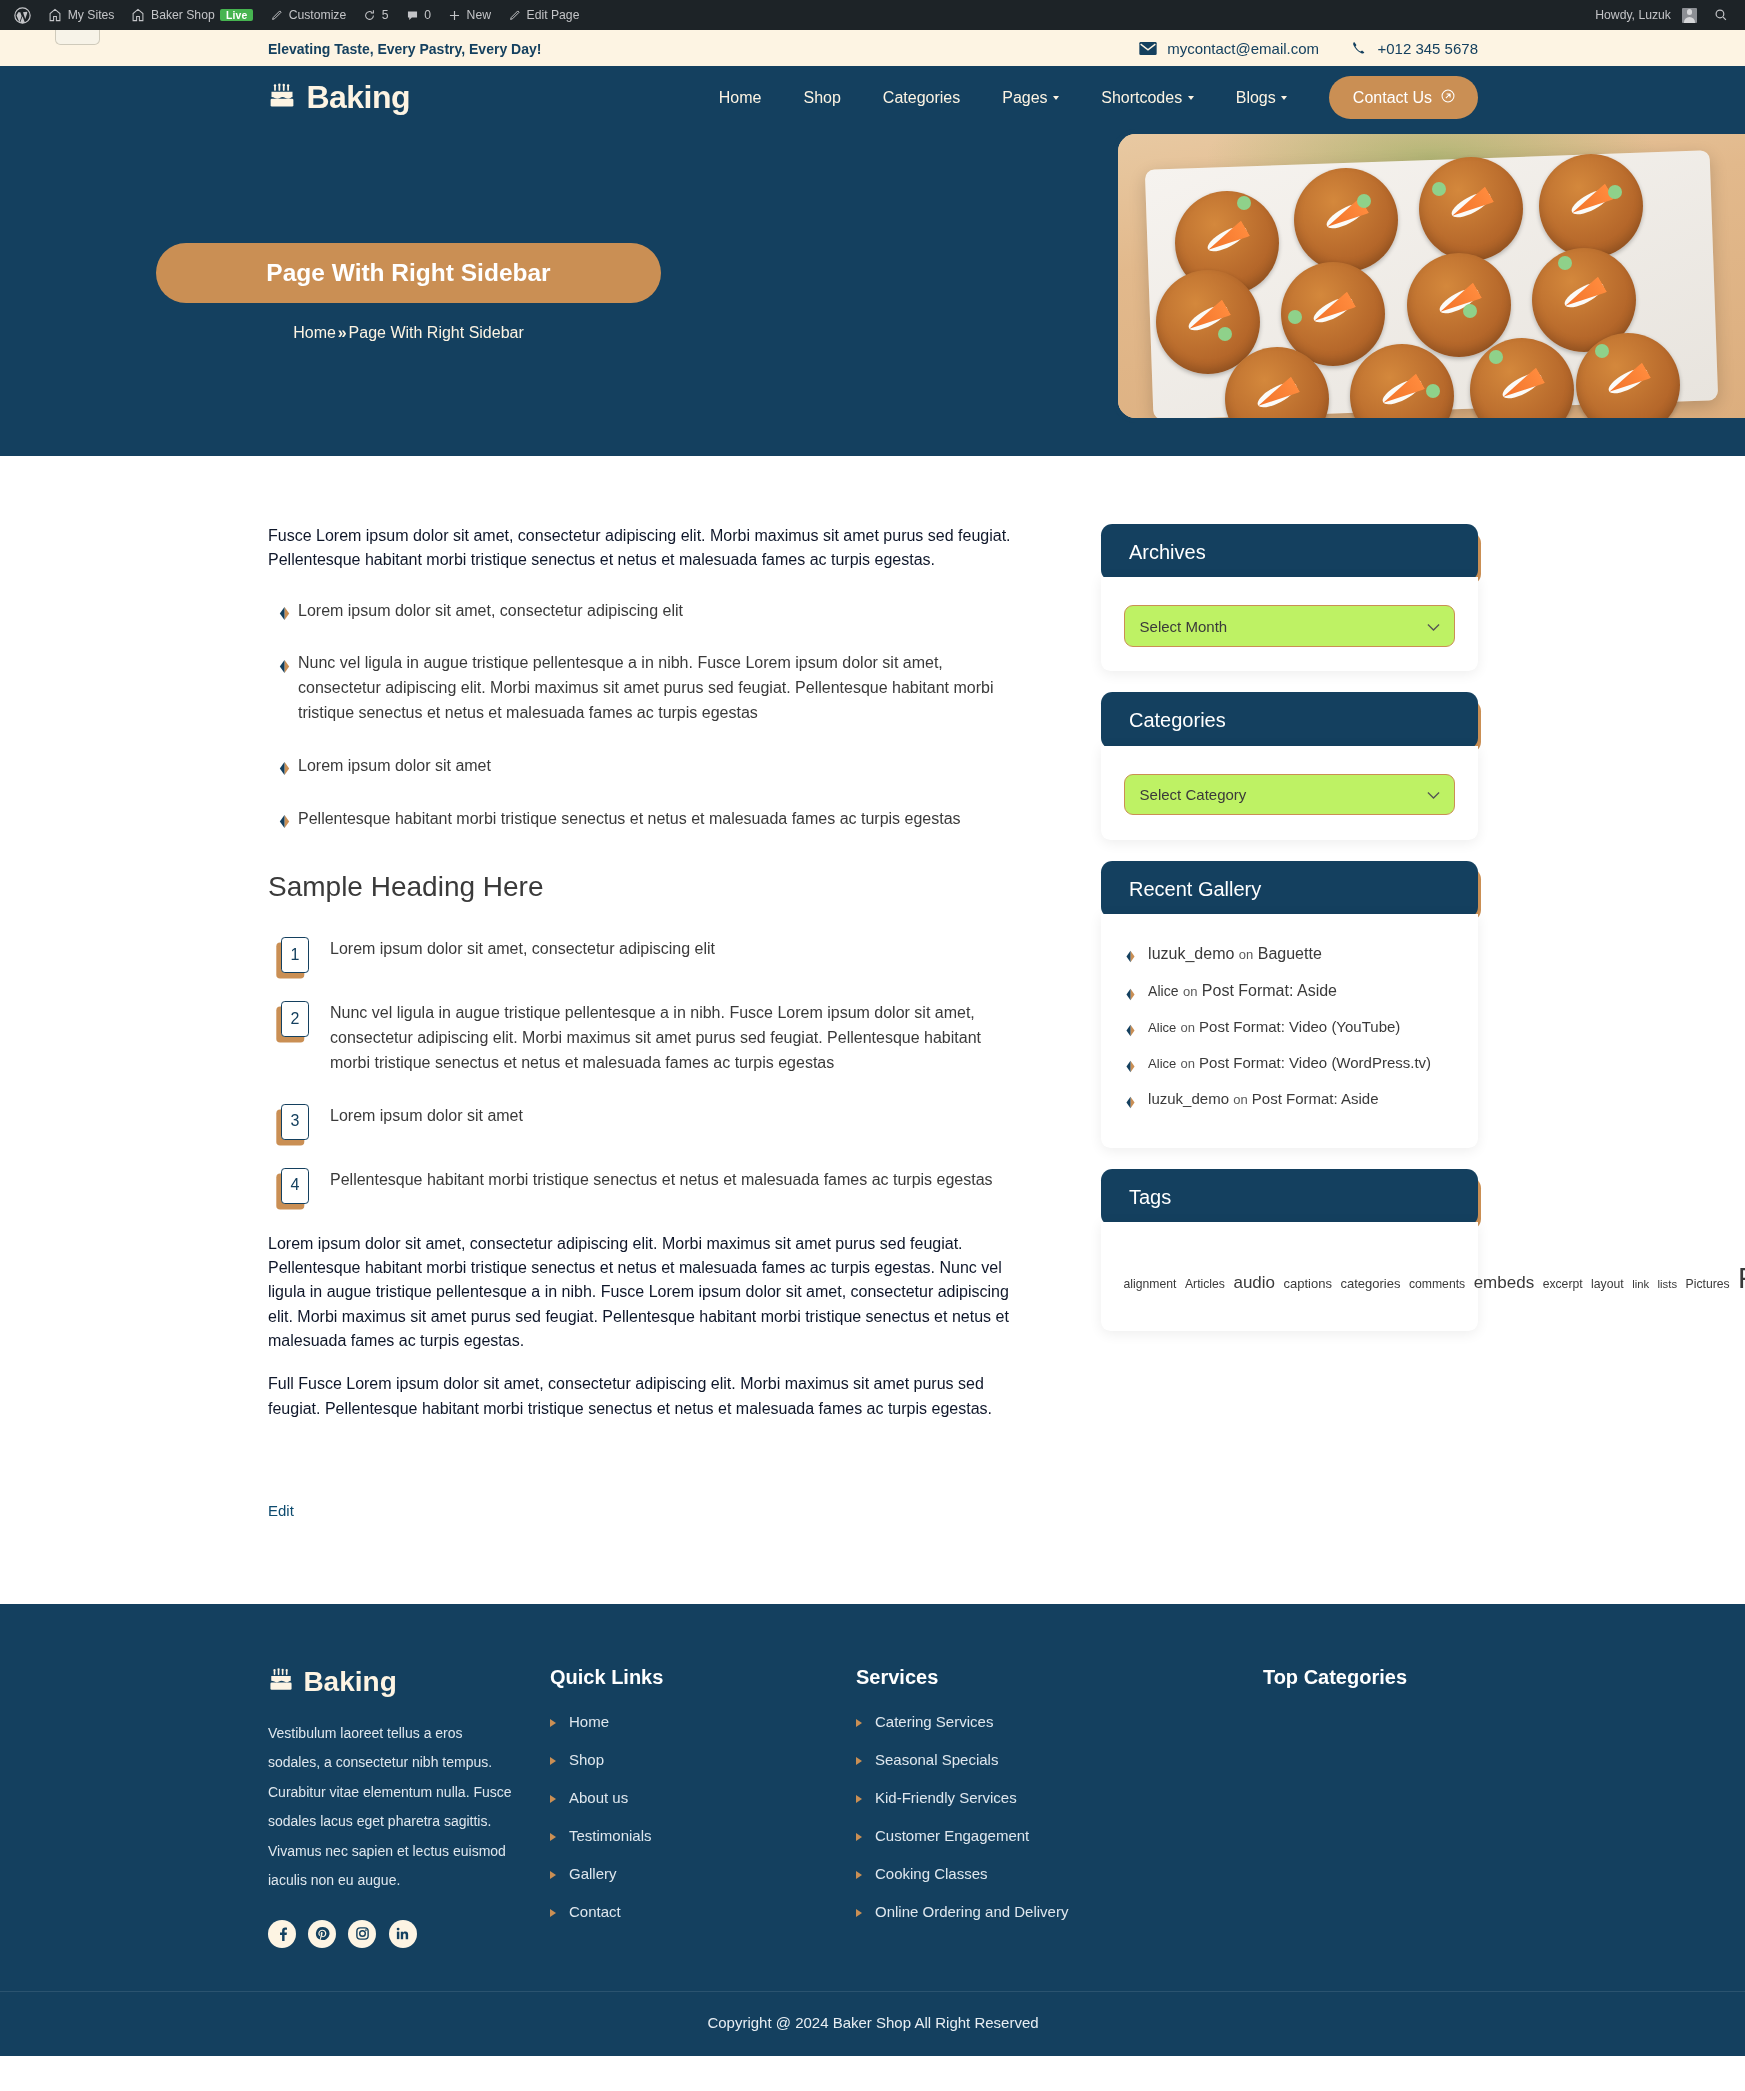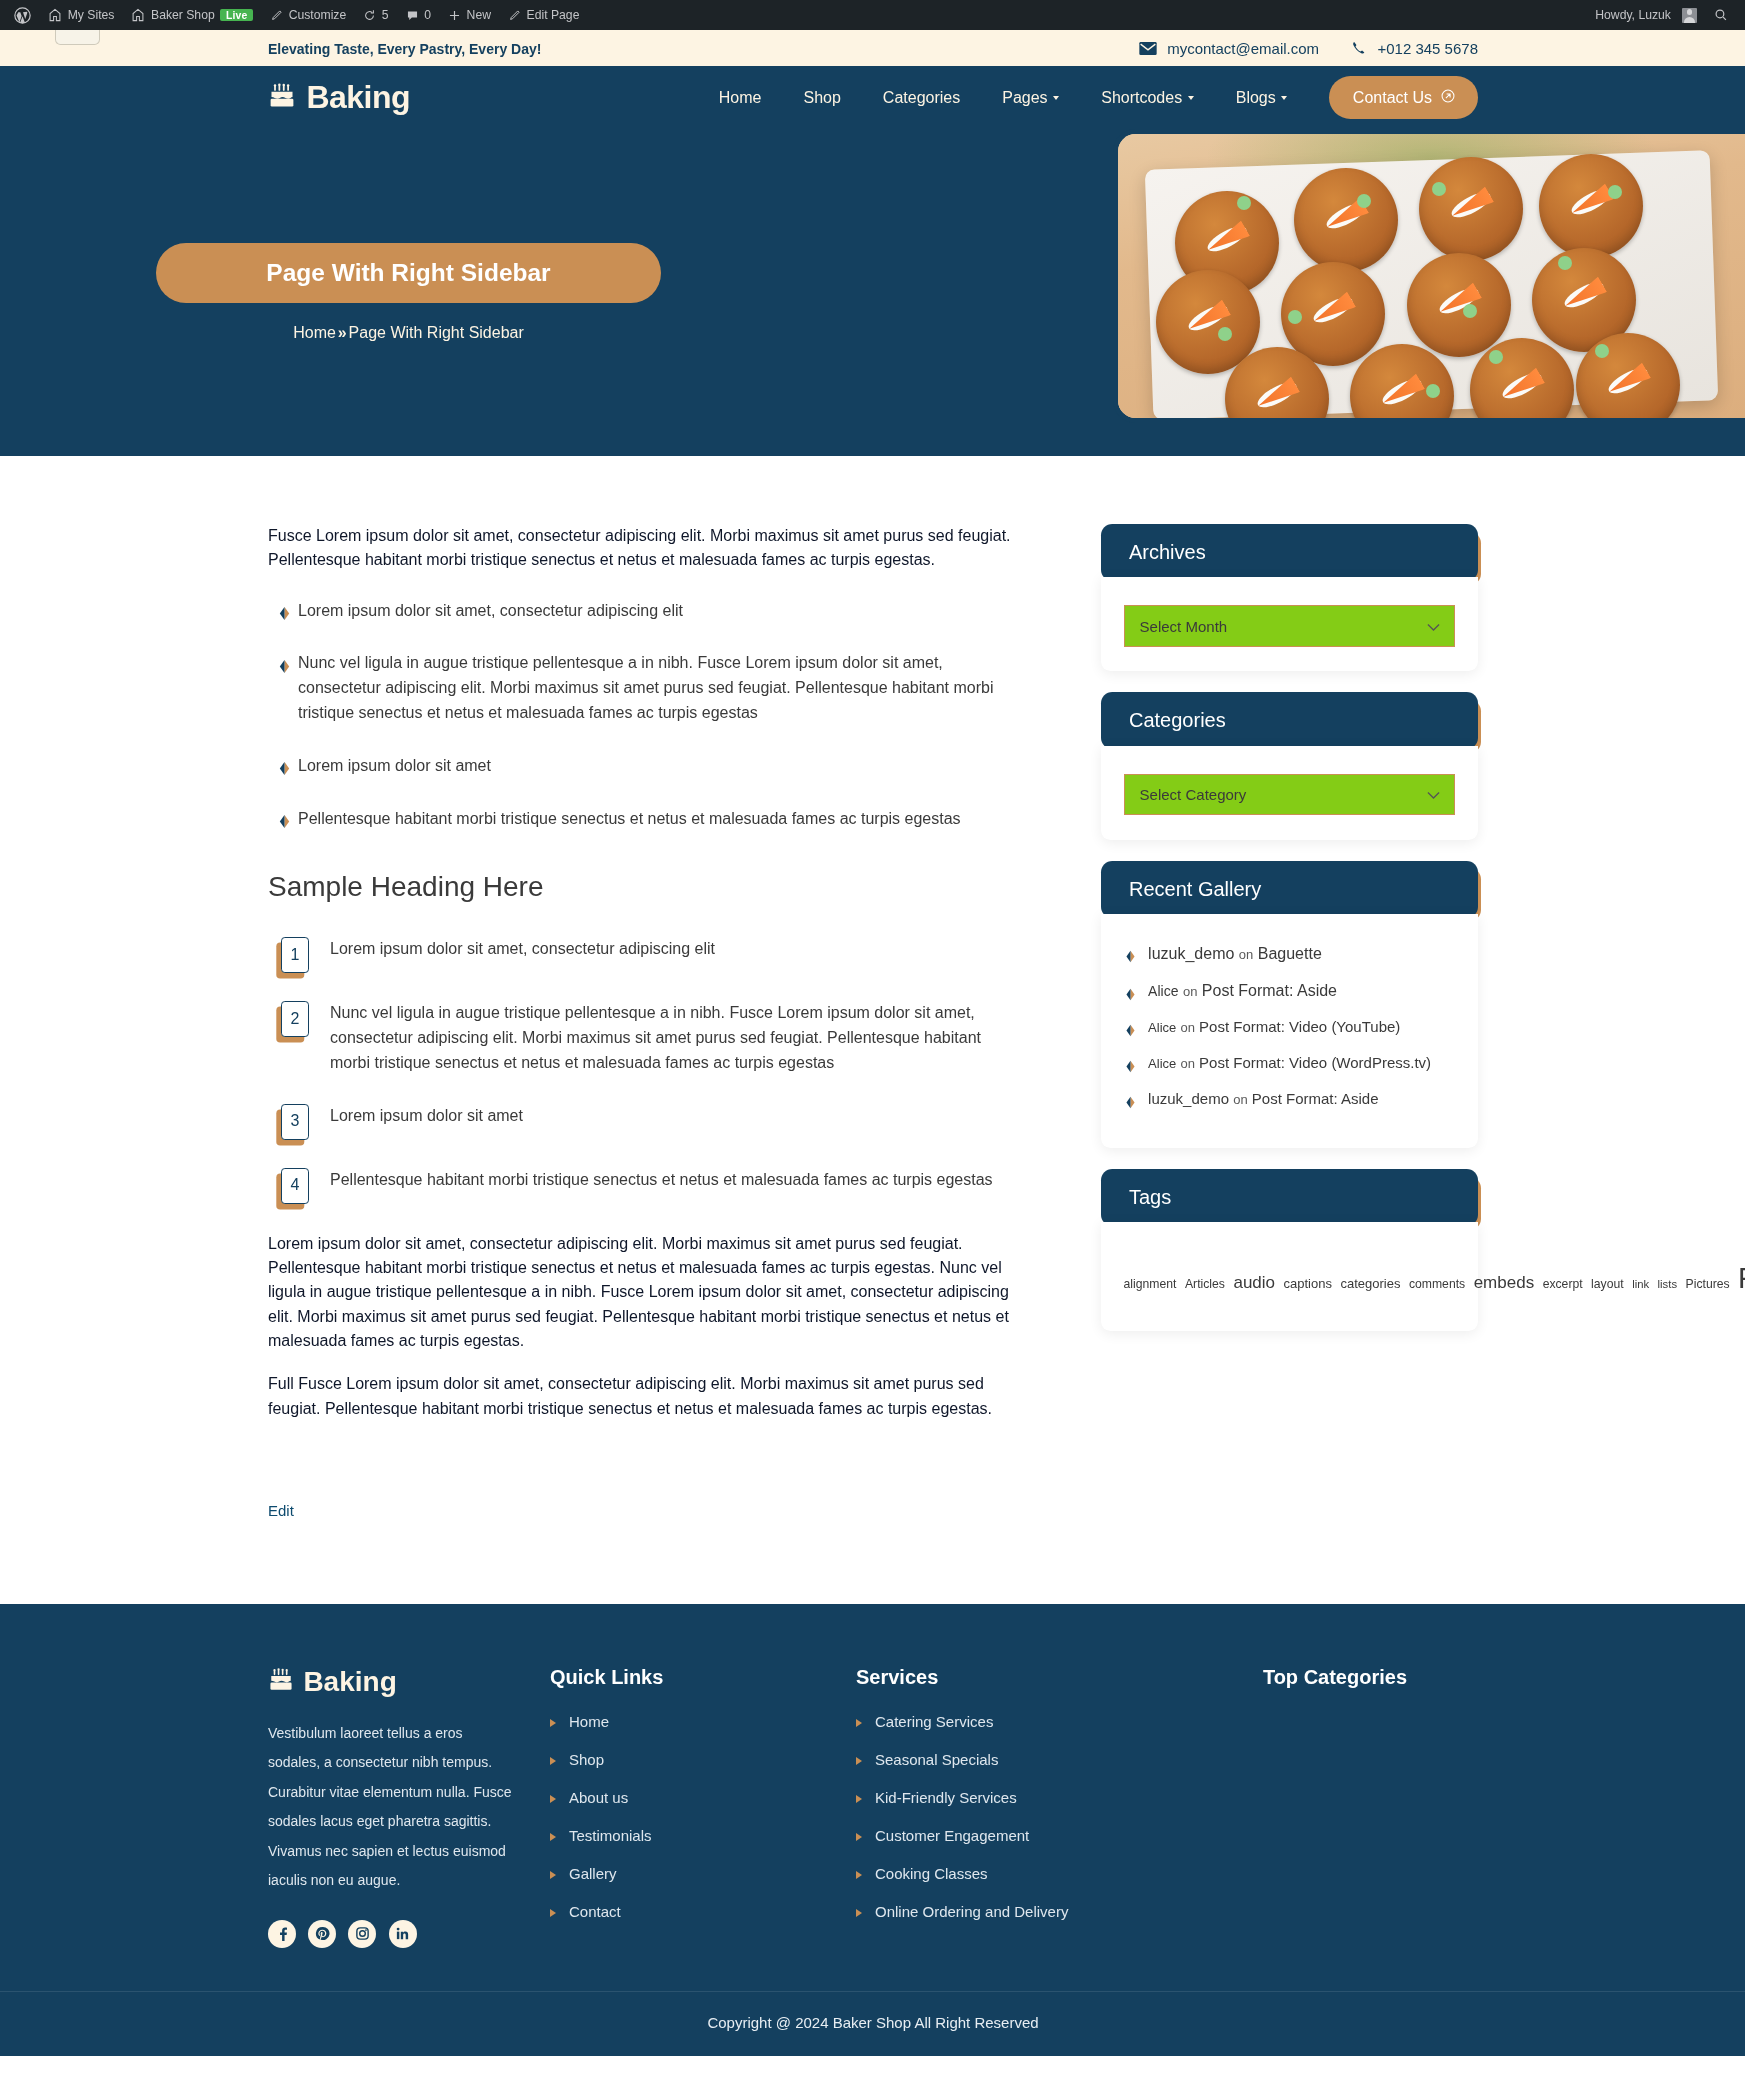--- a/index.html
+++ b/index.html
@@ -215,22 +215,22 @@
     padding: 17px 0 17px 28px; font-size: 20px;
   }
   .widget-body {
     background: #fff; border-radius: 0 0 9.4px 9.4px;
     padding: 28px 22.6px 24.5px 22.6px;
     box-shadow: 0 2.8px 13px rgba(0,0,0,.07);
     position: relative; margin-top: -3.8px;
   }
   .select-wrap { position: relative; }
   .fake-select {
-    width: 100%; border: 0.9px solid #ca8f54; border-radius: 0;
-    background: #84cc16; padding: 11.3px 38px 11.3px 15px;
+    width: 100%; border: 0.9px solid #ca8f54; border-radius: 9px;
+    background: #bef264; padding: 11.3px 38px 11.3px 15px;
     font-size: 15px; color: #3a3a3a; appearance: none;
     font-family: "Liberation Sans", sans-serif;
   }
   .sel-caret {
     position: absolute; right: 15px; top: 50%; transform: translateY(-50%);
     pointer-events: none;
   }
   ul.comment-list { list-style: none; }
   ul.comment-list li {
     position: relative; padding-left: 24.5px; font-size: 16px;

